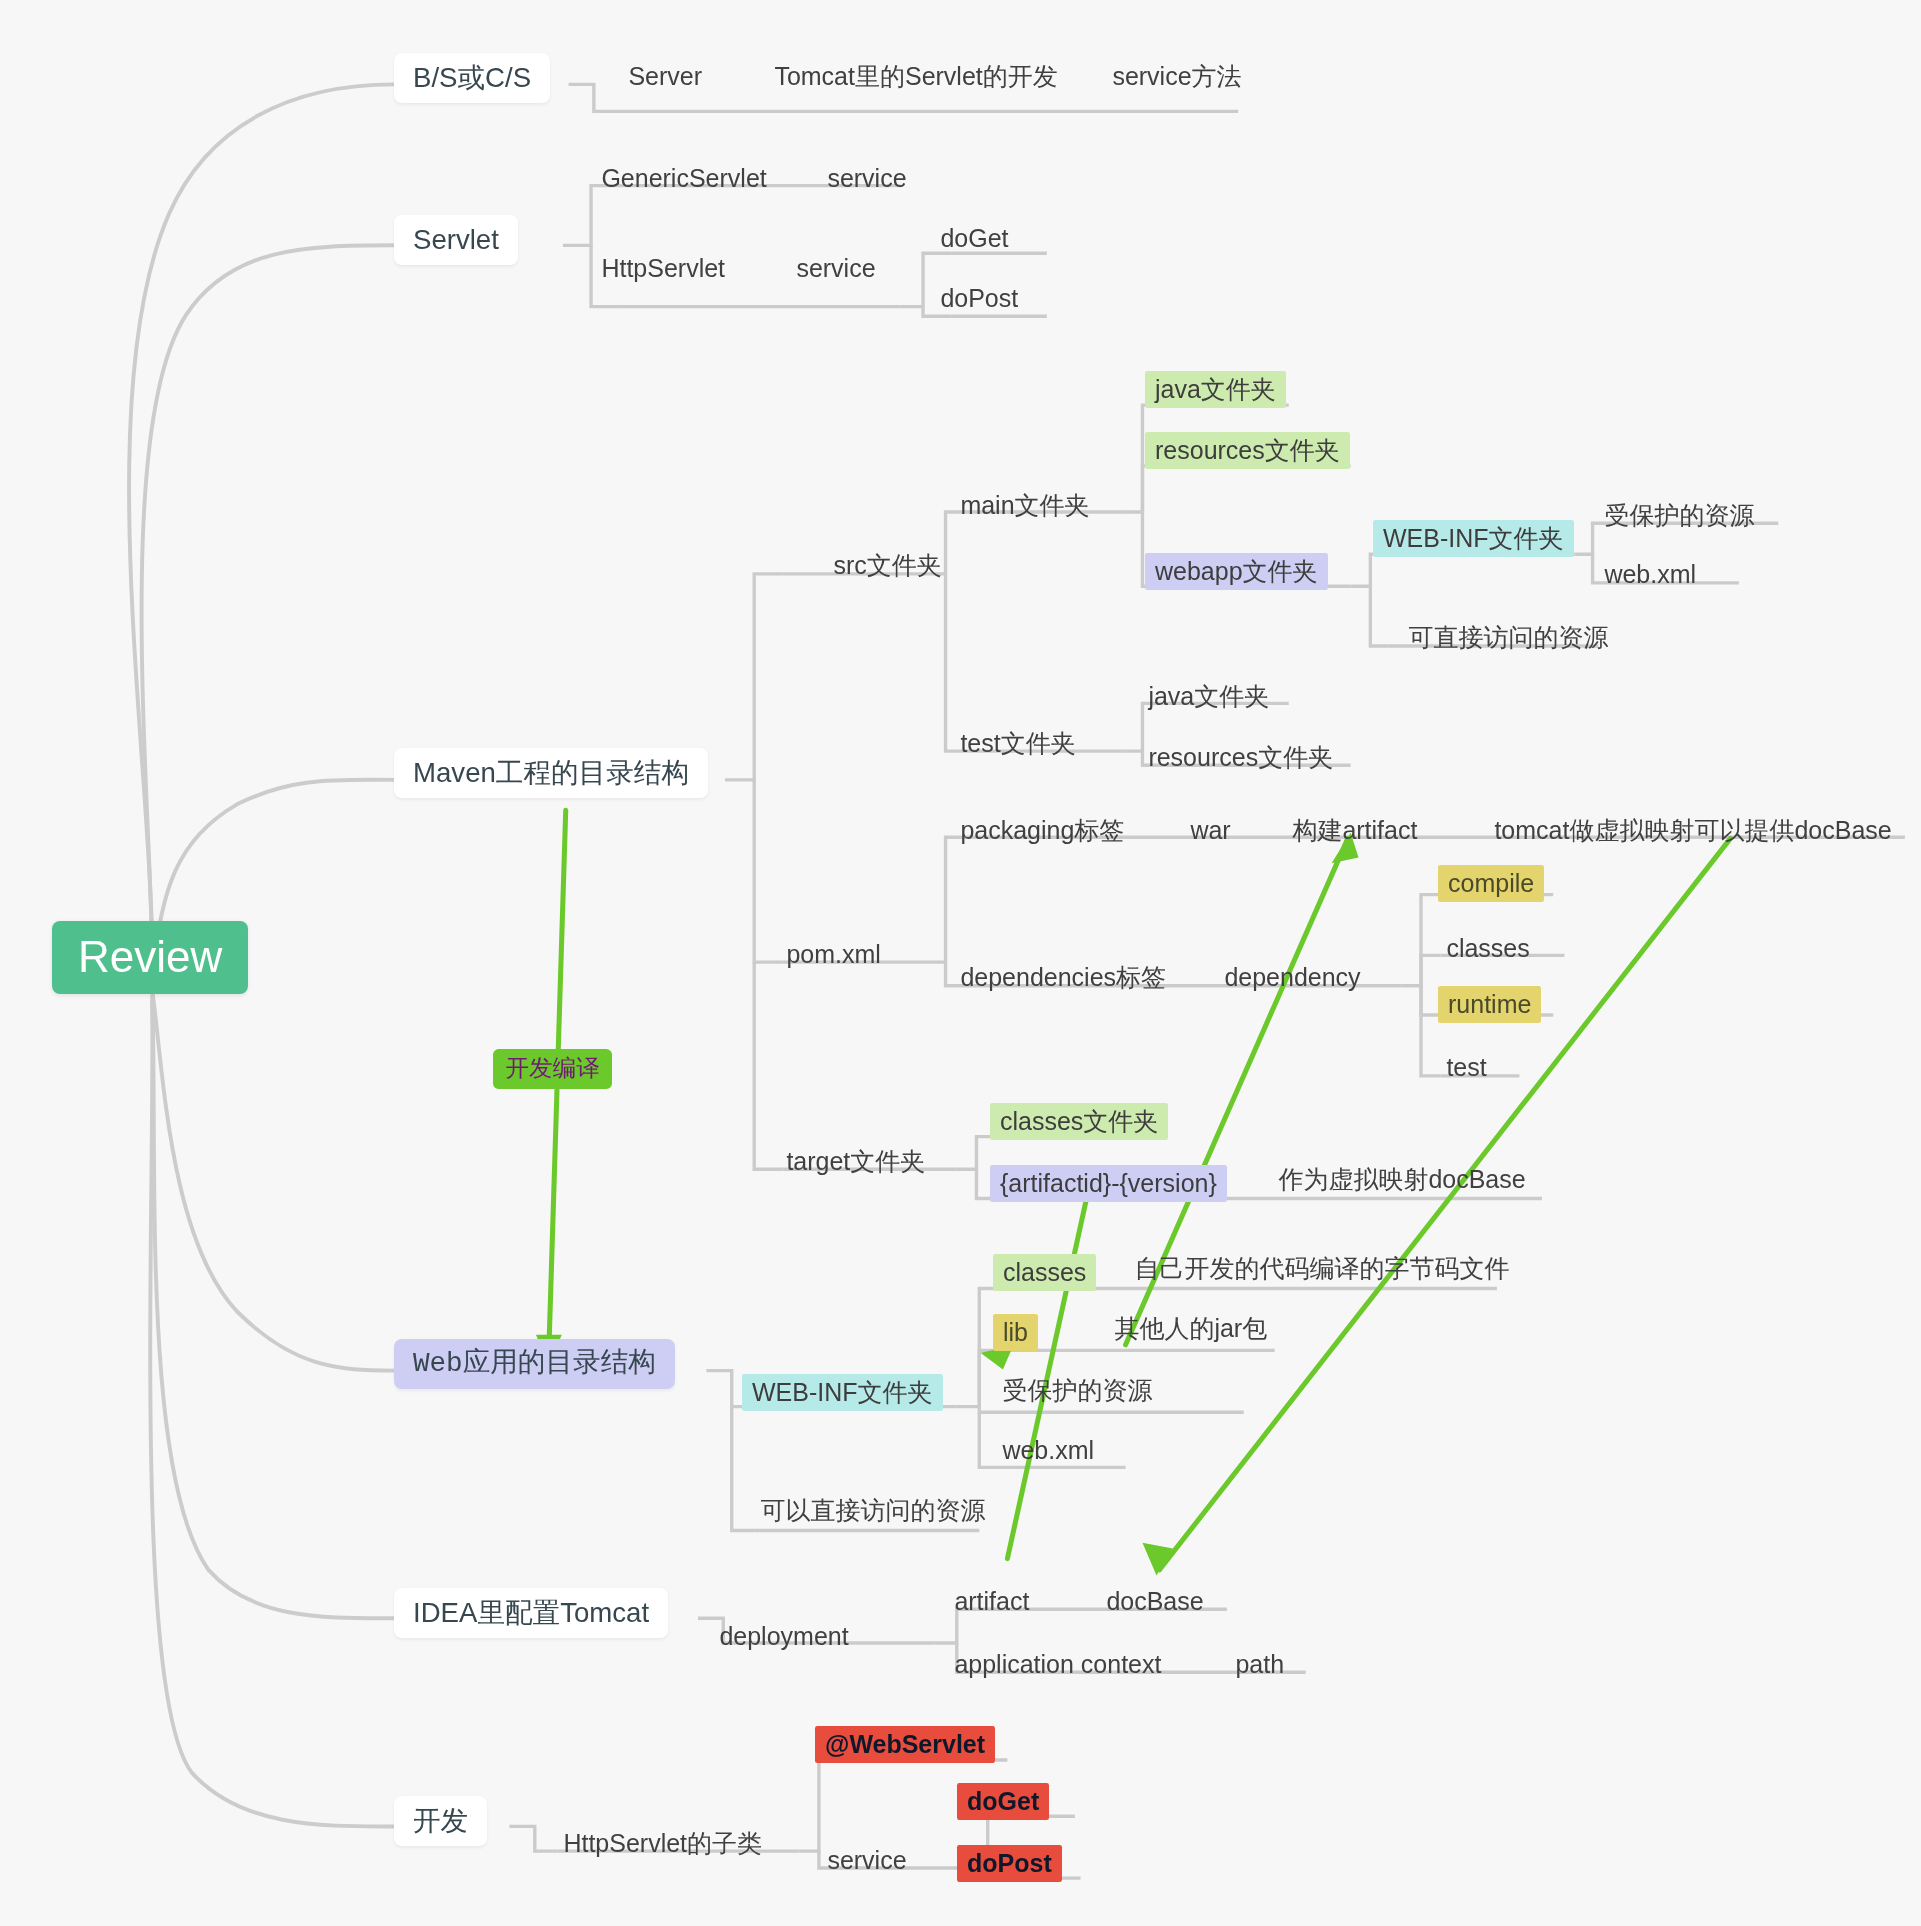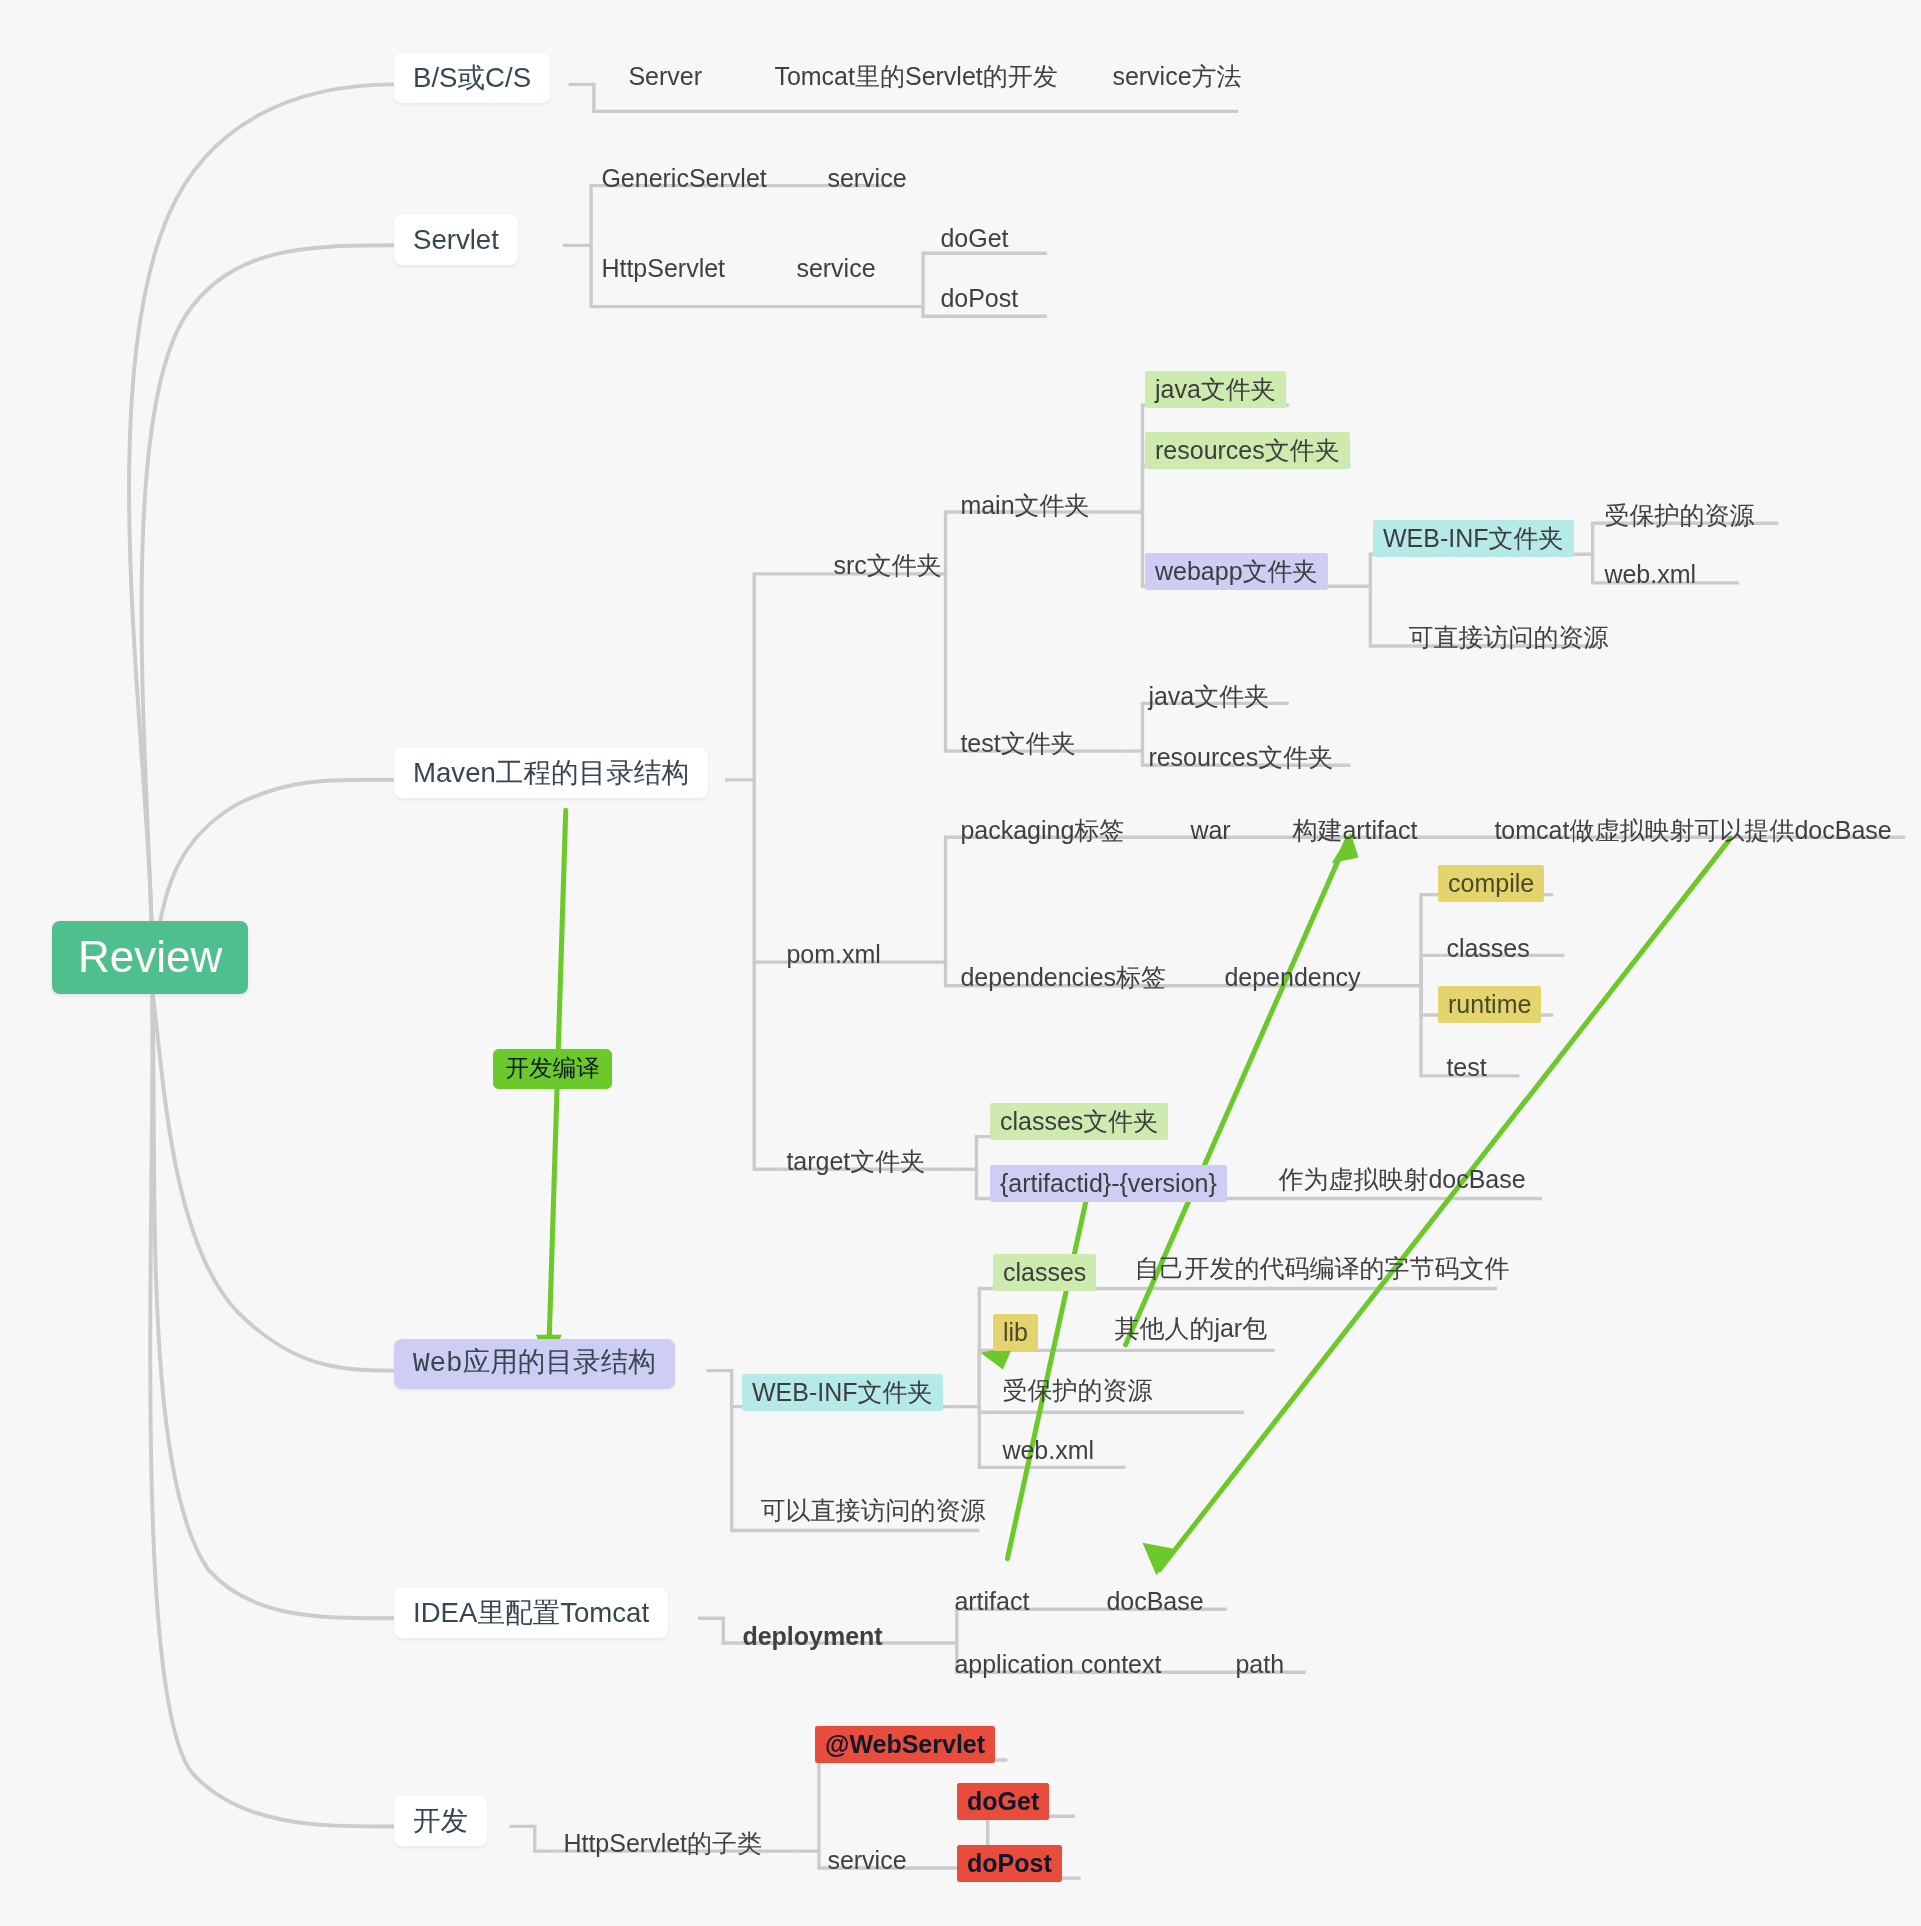--- a/index.html
+++ b/index.html
@@ -44,21 +44,21 @@
   
   .txt { font-size: 25px; color: #404040; padding: 1.1px 3.4px; }
   
   .chip { font-size: 25px; padding: 4.5px 10px; border-radius: 2.3px; }
   .chip-green  { background:#CDEBAE; color:#3d3d3d; }
   .chip-purple { background:#CECEF5; color:#3d3d3d; }
   .chip-cyan   { background:#B6EAE8; color:#3d3d3d; }
   .chip-yellow { background:#E4D46D; color:#4a4a2a; }
   .chip-red    { background:#E74C3C; color:#0f172a; font-weight:bold; }
   .chip-brightgreen {
-    background:#6CC92B; color:#0f172a; border-radius:5.6px;
+    background:#6CC92B; color:#701a75; border-radius:5.6px;
     font-size:23.6px; padding:6.8px 12.4px;
   }
   .lvl1-purple {
     background:#CECEF5; border-radius:7.9px; font-size:27.6px;
     padding:10px 19px; color:#37474f; box-shadow:0 1.1px 3.4px rgba(0,0,0,.06);
   }
 </style>
 </head>
 <body>
 
@@ -238,21 +238,21 @@
   <div class="node chip chip-cyan" style="left:742px; top:1374px;">WEB-INF文件夹</div>
   <div class="node chip chip-green" style="left:993px; top:1254px;">classes</div>
   <div class="node txt" style="left:1131px; top:1254px;">自己开发的代码编译的字节码文件</div>
   <div class="node chip chip-yellow" style="left:993px; top:1314px;">lib</div>
   <div class="node txt" style="left:1111px; top:1314px;">其他人的jar包</div>
   <div class="node txt" style="left:999px; top:1376px;">受保护的资源</div>
   <div class="node txt" style="left:999px; top:1436px;">web.xml</div>
   <div class="node txt" style="left:757px; top:1496px;">可以直接访问的资源</div>
 
   <div class="node lvl1" style="left:394px; top:1588px;">IDEA里配置Tomcat</div>
-  <div class="node txt" style="left:739px; top:1622px;font-weight:bold;">deployment</div>
+  <div class="node txt" style="left:716px; top:1622px;">deployment</div>
   <div class="node txt" style="left:951px; top:1587px;">artifact</div>
   <div class="node txt" style="left:1103px; top:1587px;">docBase</div>
   <div class="node txt" style="left:951px; top:1650px;">application context</div>
   <div class="node txt" style="left:1232px; top:1650px;">path</div>
 
   <div class="node lvl1" style="left:394px; top:1796px;">开发</div>
   <div class="node txt" style="left:560px; top:1829px;">HttpServlet的子类</div>
   <div class="node chip chip-red" style="left:815px; top:1726px;">@WebServlet</div>
   <div class="node txt" style="left:824px; top:1846px;">service</div>
   <div class="node chip chip-red" style="left:957px; top:1783px;">doGet</div>

